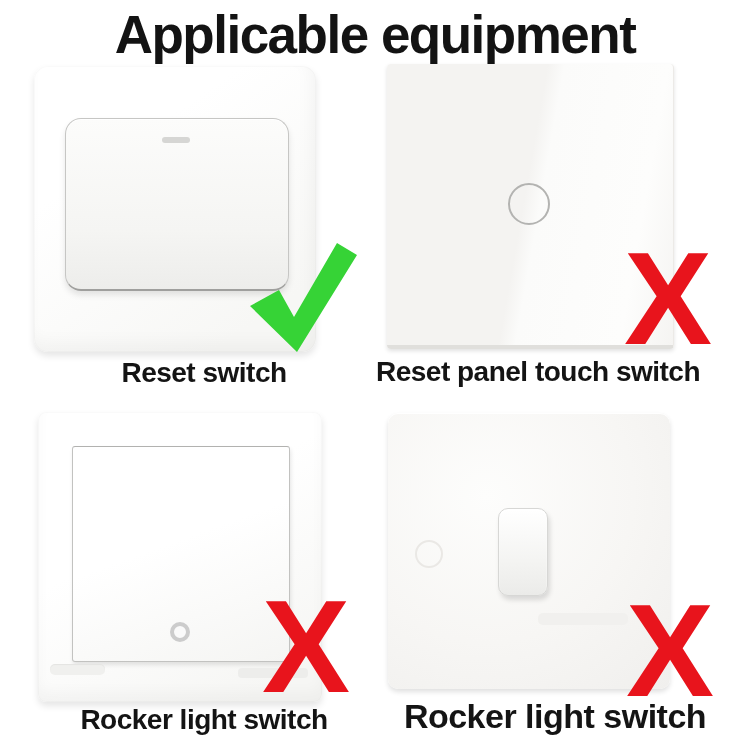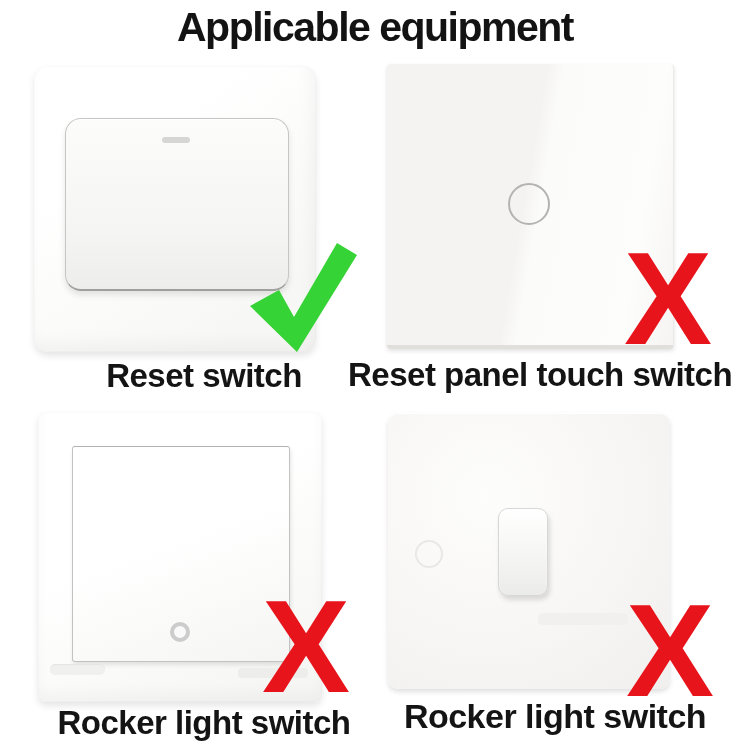--- a/index.html
+++ b/index.html
@@ -2,24 +2,24 @@
 <html><head>
 <meta charset="utf-8">
 <style>
   html,body{margin:0;padding:0;background:#ffffff;}
   .canvas{
     position:relative;width:750px;height:750px;background:#ffffff;overflow:hidden;
     font-family:"Liberation Sans",sans-serif;color:#151515;
   }
   .title{
     position:absolute;left:0;top:4px;width:750px;text-align:center;
-    font-size:41px;font-weight:600;letter-spacing:-1.5px;color:#131313;
+    font-size:53px;font-weight:600;letter-spacing:-1.5px;color:#131313;
   }
   .label{
-    position:absolute;text-align:center;font-size:33px;font-weight:600;
+    position:absolute;text-align:center;font-size:28px;font-weight:600;
     letter-spacing:-0.5px;color:#141414;white-space:nowrap;
   }
   #label-a{left:44px;top:357px;width:320px;}
   #label-b{left:348px;top:356px;width:380px;}
   #label-c{left:44px;top:704px;width:320px;}
   #label-d{left:365px;top:697px;width:380px;font-size:34px;}
 
   
   .plate-a{
     position:absolute;left:34px;top:66px;width:282px;height:286px;border-radius:14px;

